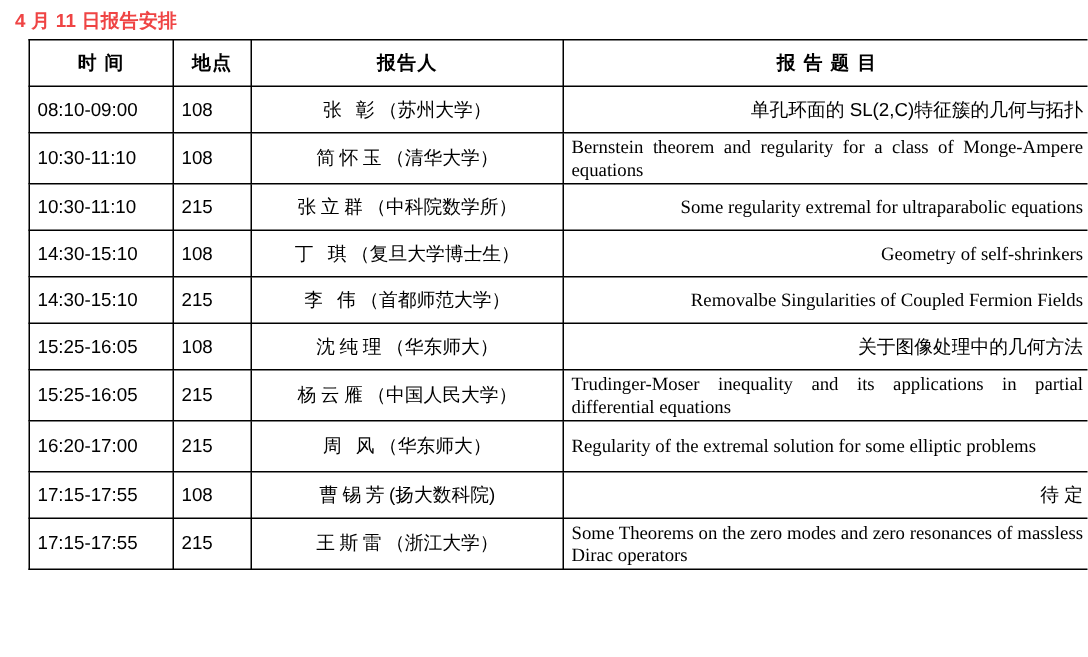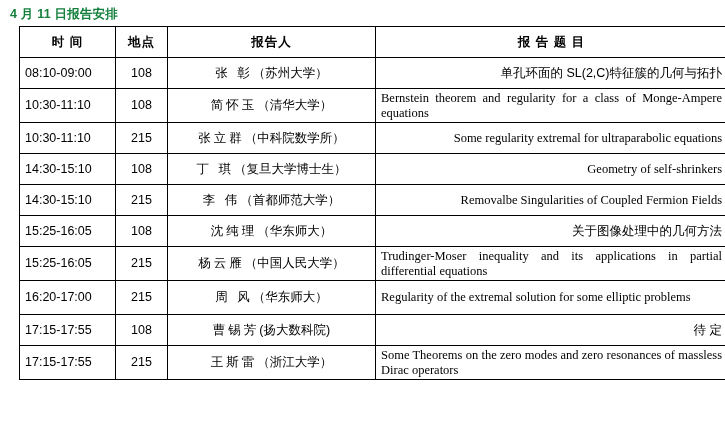--- a/index.html
+++ b/index.html
@@ -18,21 +18,21 @@
     position: relative;
     width: 725px;
     height: 438px;
     box-sizing: border-box;
     padding: 4px 8px 0 8px;
   }
   .doc-title {
     font-family: "Liberation Sans", "DejaVu Sans", sans-serif;
     font-size: 12.5px;
     font-weight: bold;
-    color: #15803d;
+    color: #ef4444;
     line-height: 16px;
     margin: 2px 0 4px 2px;
     letter-spacing: 0.2px;
   }
   table.schedule {
     border-collapse: collapse;
     width: 708px;
     table-layout: fixed;
     margin-left: 11px;
     padding-left: 13px;
@@ -57,21 +57,20 @@
   col.c-speaker { width: 208px; }
   col.c-title { width: 352px; }
 
   td.time {
     text-align: left;
     font-family: "Liberation Sans", "DejaVu Sans", sans-serif;
     font-size: 12px;
     letter-spacing: 0px;
   }
   td.room {
-    text-align: center;
     font-family: "Liberation Sans", "DejaVu Sans", sans-serif;
     font-size: 12px;
   }
   td.speaker {
     text-align: center;
     font-family: "Liberation Sans", "DejaVu Sans", sans-serif;
     font-size: 12.5px;
     padding-left: 10px;
     white-space: nowrap;
   }

